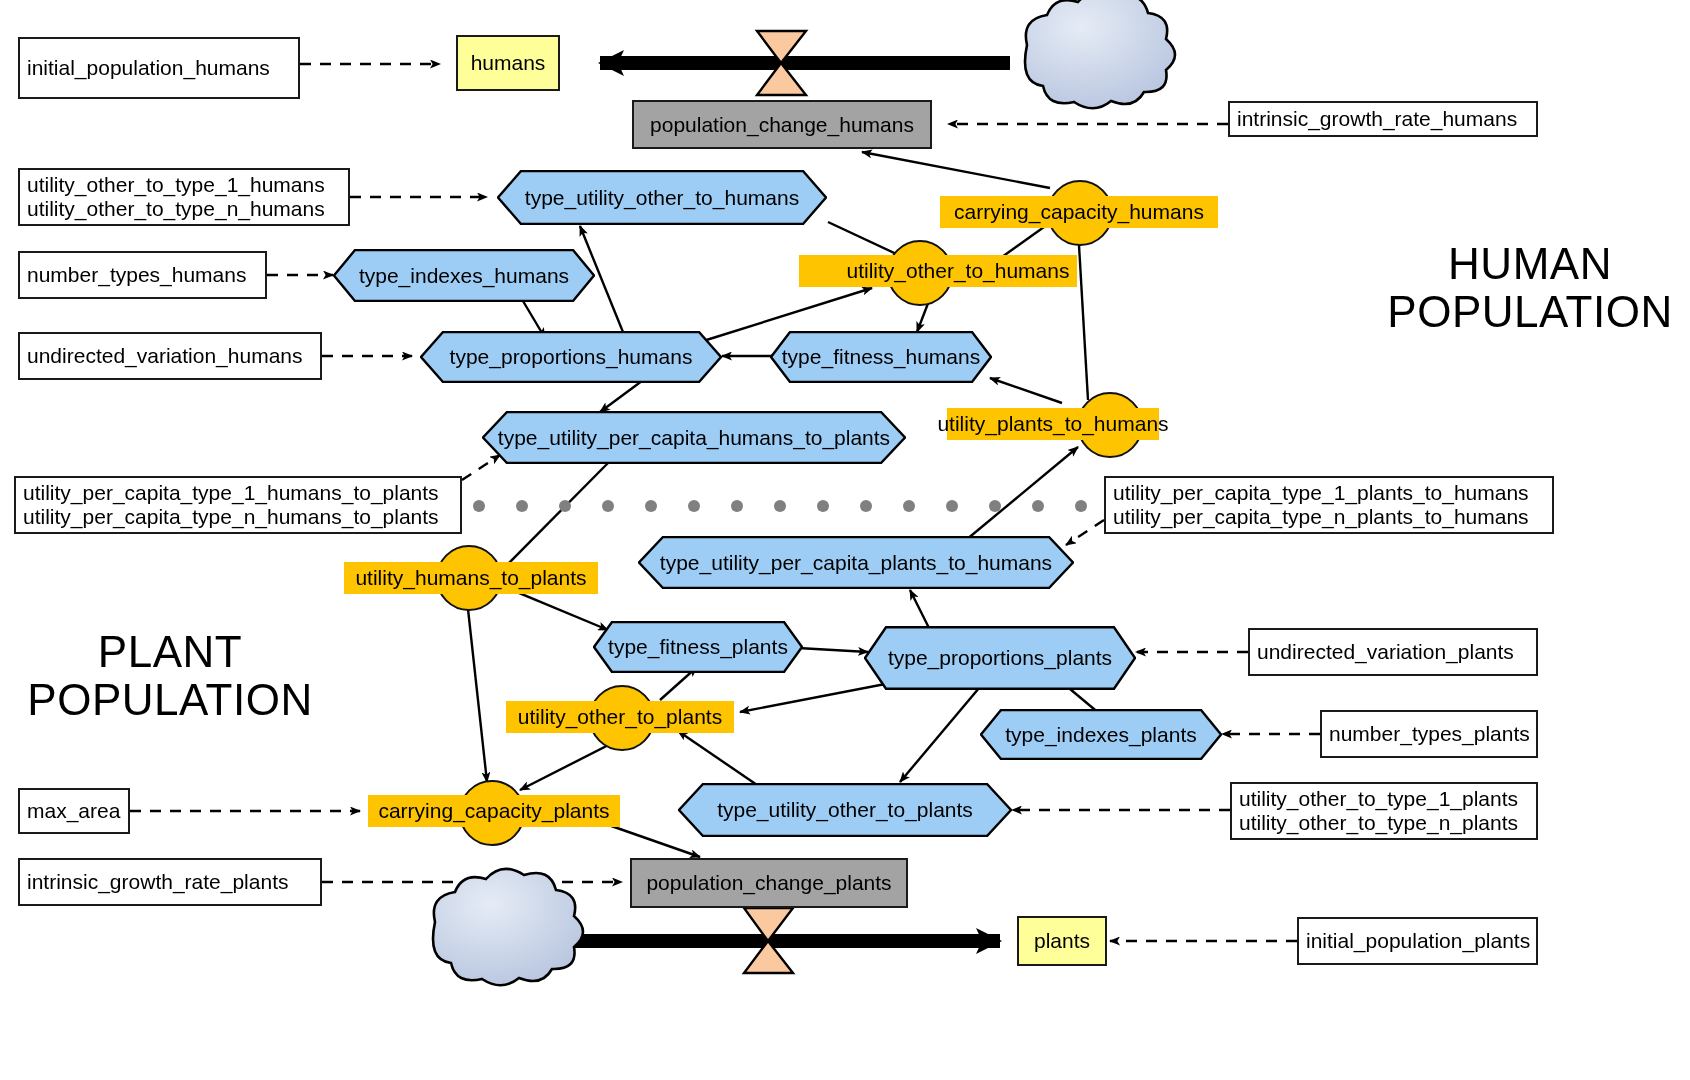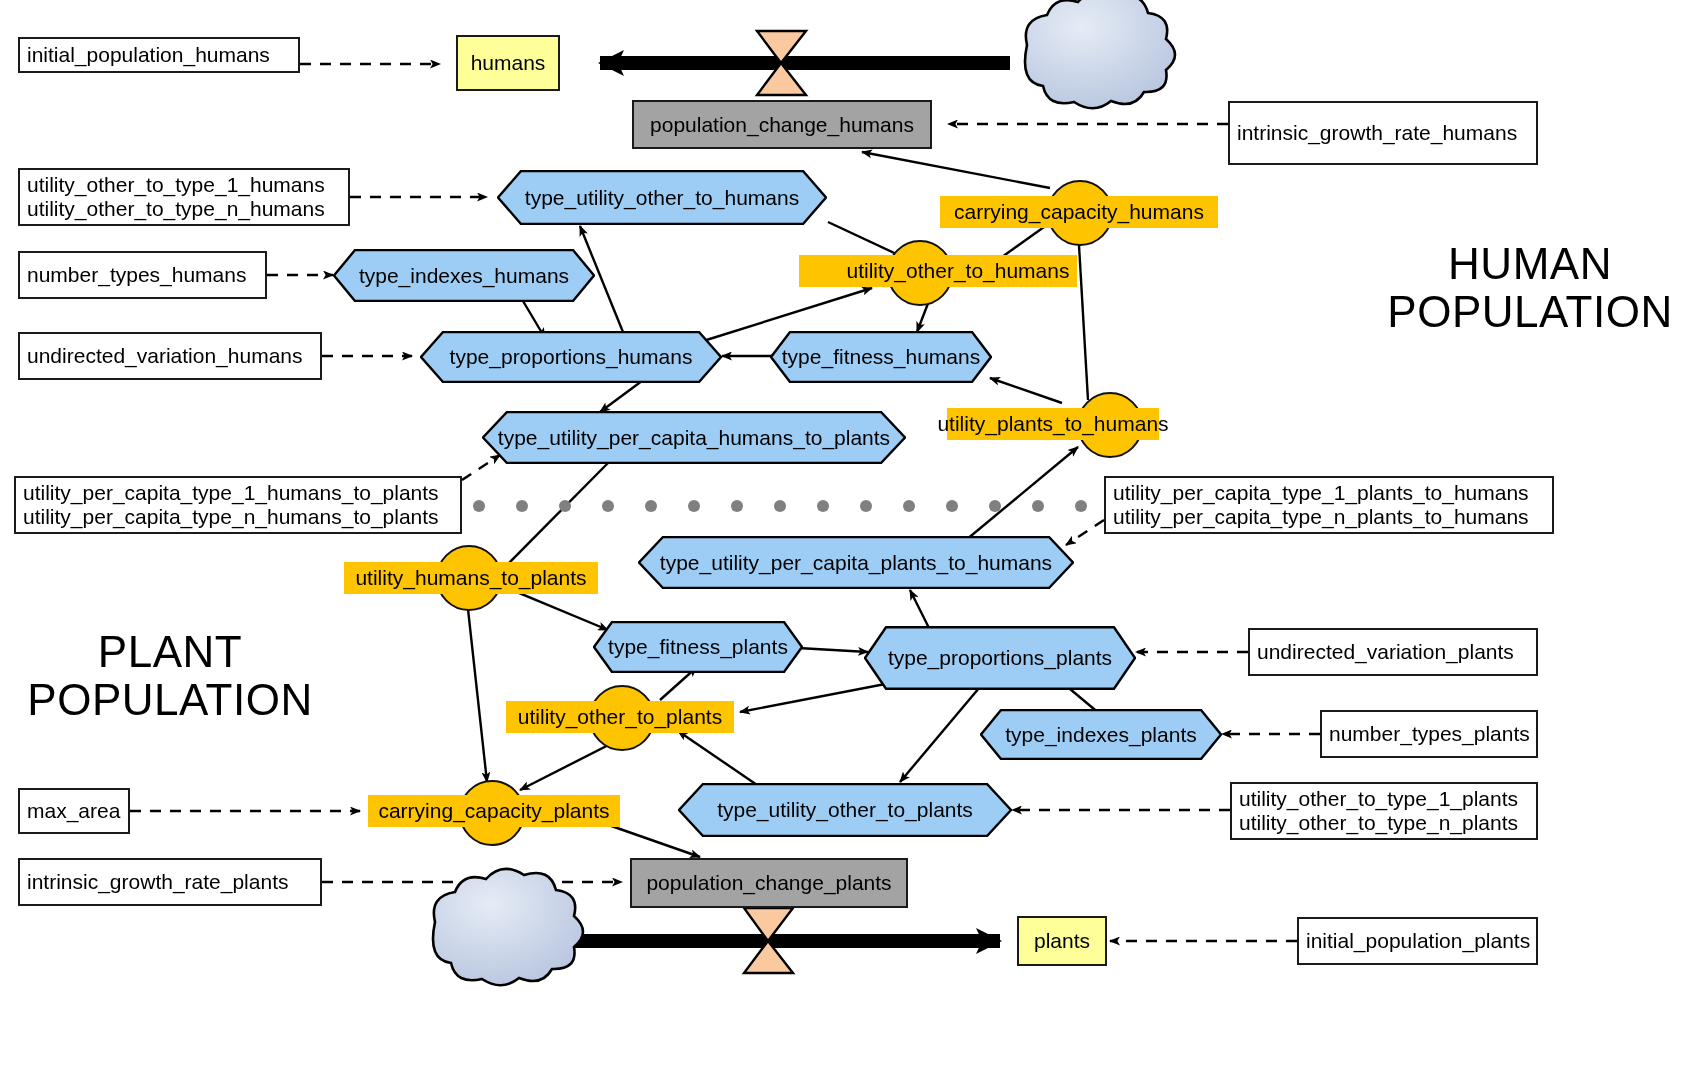--- a/index.html
+++ b/index.html
@@ -165,25 +165,25 @@
       <path d="M744,908 L793,908 L768,941 Z"></path>
       <path d="M744,973 L793,973 L768,941 Z"></path>
     </g>
   </svg>
 
   <div class="section-title" style="left:1380px;top:240px;width:300px;">HUMAN
 POPULATION</div>
   <div class="section-title" style="left:20px;top:628px;width:300px;">PLANT
 POPULATION</div>
 
-  <div class="node param" style="left:18px;top:37px;width:282px;height:36px;">
+  <div class="node param" style="left:18px;top:37px;width:282px;height:62px;">
     <span class="ln">initial_population_humans</span>
   </div>
 
-  <div class="node param" style="left:1228px;top:101px;width:310px;height:64px;">
+  <div class="node param" style="left:1228px;top:101px;width:310px;height:36px;">
     <span class="ln">intrinsic_growth_rate_humans</span>
   </div>
 
   <div class="node param" style="left:18px;top:168px;width:332px;height:58px;">
     <span class="ln">utility_other_to_type_1_humans</span>
     <span class="ln">utility_other_to_type_n_humans</span>
   </div>
 
   <div class="node param" style="left:18px;top:251px;width:249px;height:48px;">
     <span class="ln">number_types_humans</span>

